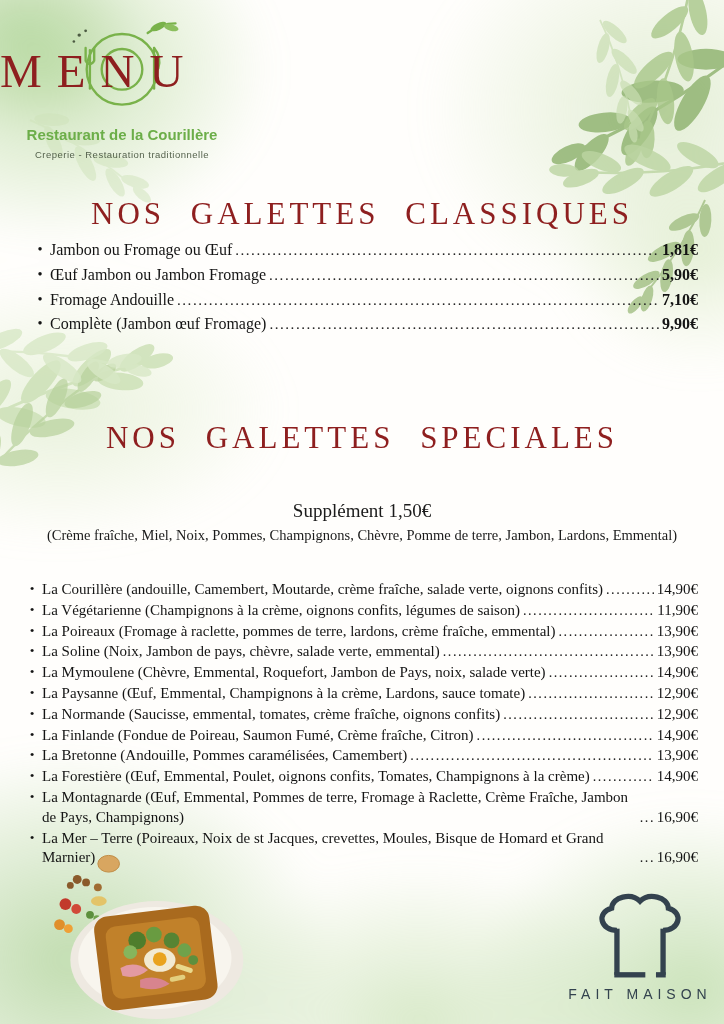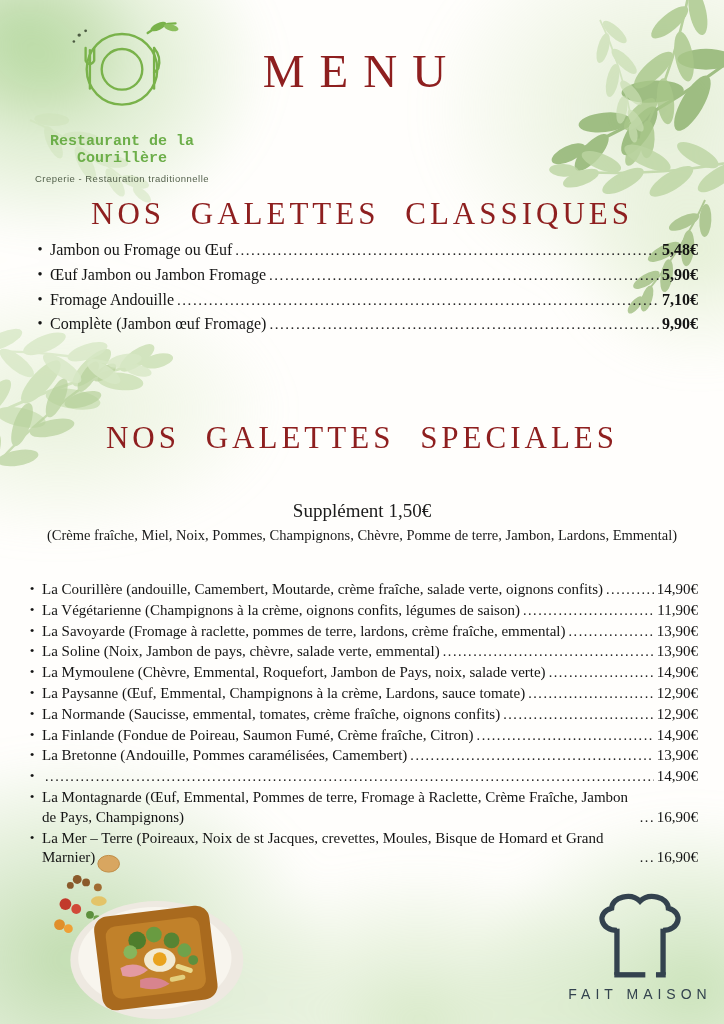--- a/index.html
+++ b/index.html
@@ -21,31 +21,31 @@
       radial-gradient(380px 300px at 110px 1000px,rgba(141,193,112,0.55), rgba(141,193,112,0) 70%),
       radial-gradient(340px 220px at 460px 1060px,rgba(170,210,140,0.45), rgba(170,210,140,0) 70%),
       radial-gradient(320px 260px at 730px 1030px,rgba(150,200,120,0.50), rgba(150,200,120,0) 70%);
   }
   .deco { position:absolute; top:0; left:0; pointer-events:none; }
   .abs { position:absolute; }
 
   
   .logo-block { left:16px; top:18px; width:212px; text-align:center; }
   .logo-name {
-    font-family:Liberation Mono, monospace; font-weight:bold; font-size:15px;
-    color:var(--logo-green, #6cae49); margin-top:19px;
+    font-family:Liberation Sans, sans-serif; font-weight:bold; font-size:15px;
+    color:var(--logo-green, #6cae49); margin-top:12px;
   }
   .logo-tagline {
     font-family:"Liberation Sans", sans-serif; font-size:9.5px; letter-spacing:0.5px;
     color:#55624d; margin-top:6px;
   }
 
   
   .menu-title {
-    left:0; top:44px; width:100%; text-align:center;
+    left:0; top:44px; width:100%; text-align:left;
     font-size:47px; letter-spacing:15px; font-weight:normal;
     color:var(--heading-red, #8e1f1f);
   }
   .section-heading {
     width:100%; text-align:center; font-weight:normal;
     font-size:31px; letter-spacing:4px; word-spacing:14px;
     color:var(--heading-red, #8e1f1f);
   }
   .classics-heading { left:0; top:152px;margin-top:44px; }
   .specials-heading { left:0; top:420px; }
@@ -138,21 +138,21 @@
   </div>
 
   <h1 class="abs menu-title">MENU</h1>
 
   <h2 class="abs section-heading classics-heading">NOS GALETTES CLASSIQUES</h2>
   <ul class="abs menu-list classics-list">
       <li class="menu-item">
         <span class="bullet">•</span>
         <span class="txt"><b class="nm">Jambon ou Fromage ou Œuf</b></span>
         <span class="leader"></span>
-        <span class="price bold">5,48€</span>
+        <span class="price bold">1,81€</span>
       </li>
       <li class="menu-item">
         <span class="bullet">•</span>
         <span class="txt"><b class="nm">Œuf Jambon ou Jambon Fromage</b></span>
         <span class="leader"></span>
         <span class="price bold">5,90€</span>
       </li>
       <li class="menu-item">
         <span class="bullet">•</span>
         <span class="txt"><b class="nm">Fromage Andouille</b></span>
@@ -178,21 +178,21 @@
         <span class="price">14,90€</span>
       </li>
       <li class="menu-item">
         <span class="bullet">•</span>
         <span class="txt"><b class="nm">La Végétarienne</b> (Champignons à la crème, oignons confits, légumes de saison)</span>
         <span class="leader"></span>
         <span class="price">11,90€</span>
       </li>
       <li class="menu-item">
         <span class="bullet">•</span>
-        <span class="txt"><b class="nm">La Savoyarde</b> (Fromage à raclette, pommes de terre, lardons, crème fraîche, emmental)</span>
+        <span class="txt"><b class="nm">La Poireaux</b> (Fromage à raclette, pommes de terre, lardons, crème fraîche, emmental)</span>
         <span class="leader"></span>
         <span class="price">13,90€</span>
       </li>
       <li class="menu-item">
         <span class="bullet">•</span>
         <span class="txt"><b class="nm">La Soline</b> (Noix, Jambon de pays, chèvre, salade verte, emmental)</span>
         <span class="leader"></span>
         <span class="price">13,90€</span>
       </li>
       <li class="menu-item">
@@ -220,20 +220,21 @@
         <span class="price">14,90€</span>
       </li>
       <li class="menu-item">
         <span class="bullet">•</span>
         <span class="txt"><b class="nm">La Bretonne</b> (Andouille, Pommes caramélisées, Camembert)</span>
         <span class="leader"></span>
         <span class="price">13,90€</span>
       </li>
       <li class="menu-item">
         <span class="bullet">•</span>
+        <span class="txt"><b class="nm">La Forestière</b> (Œuf, Emmental, Poulet, oignons confits, Tomates, Champignons à la crème)</span>
         <span class="leader"></span>
         <span class="price">14,90€</span>
       </li>
       <li class="menu-item">
         <span class="bullet">•</span>
         <span class="txt"><b class="nm">La Montagnarde</b> (Œuf, Emmental, Pommes de terre, Fromage à Raclette, Crème Fraîche, Jambon de Pays, Champignons)</span>
         <span class="leader"></span>
         <span class="price">16,90€</span>
       </li>
       <li class="menu-item">

